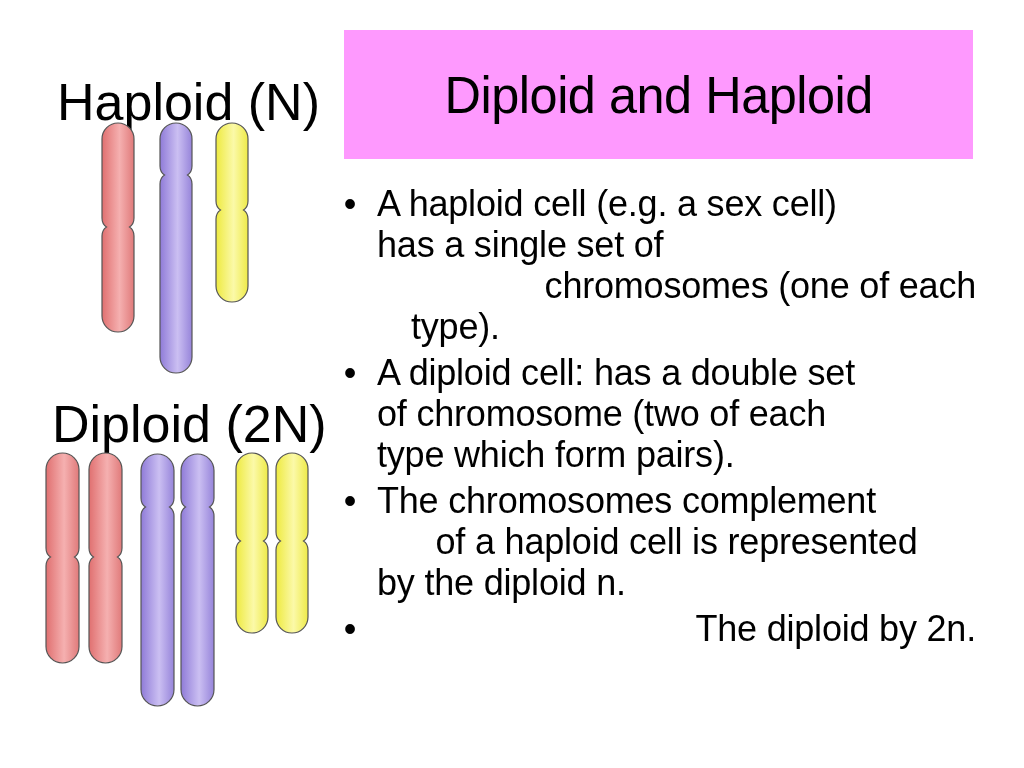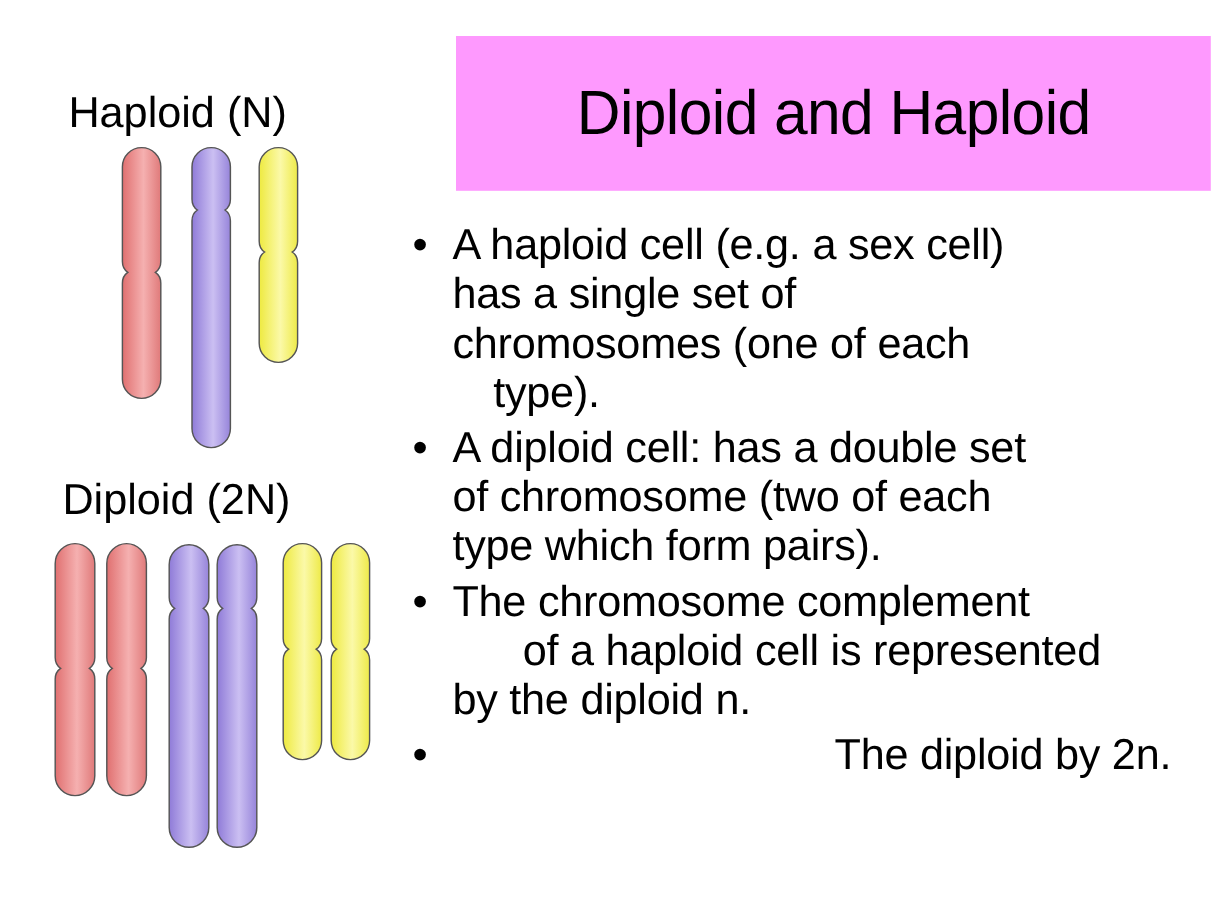--- a/index.html
+++ b/index.html
@@ -2,28 +2,28 @@
 <html><head>
 <meta charset="utf-8">
 <style>
   html, body { margin: 0; padding: 0; }
   body {
     width: 1024px; height: 768px; background: #ffffff; position: relative; overflow: hidden;
     font-family: "Liberation Sans", sans-serif; color: #000;
   }
   .title-box {
     position: absolute; left: 344px; top: 30px; width: 629px; height: 129px;
-    background: #fe99fe; display: flex; align-items: center; justify-content: center; margin-left: 36px;
+    background: #fe99fe; display: flex; align-items: center; justify-content: center;
   }
   .title-box h1 {
     margin: 0; font-weight: normal; font-size: 52px; letter-spacing: -0.5px; line-height: 1;
     transform: scaleX(0.97);
   }
   .label {
-    position: absolute; font-size: 36px; line-height: 1; white-space: nowrap;
+    position: absolute; font-size: 52px; line-height: 1; white-space: nowrap;
   }
   .label.haploid { left: 57px; top: 76px; }
   .label.diploid { left: 52px; top: 398px; }
   .figure { position: absolute; left: 0; top: 0; width: 340px; height: 768px; }
   .bullets {
     position: absolute; left: 336px; top: 183px; width: 640px; margin: 0; padding: 0; list-style: none;
   }
   .bullets li {
     position: relative; padding-left: 41px; font-size: 36px; line-height: 41px;
     margin-bottom: 5px; letter-spacing: -0.2px;
@@ -73,32 +73,32 @@
       <path d="M 236 469 A 16 16 0 0 1 268 469 L 268 532 Q 268 538 263.5 541 Q 268 544 268 550 L 268 617 A 16 16 0 0 1 236 617 L 236 550 Q 236 544 240.5 541 Q 236 538 236 532 Z" fill="url(#g-yellow)" stroke="#555555" stroke-width="1.2"></path>
       <path d="M 276 469 A 16 16 0 0 1 308 469 L 308 532 Q 308 538 303.5 541 Q 308 544 308 550 L 308 617 A 16 16 0 0 1 276 617 L 276 550 Q 276 544 280.5 541 Q 276 538 276 532 Z" fill="url(#g-yellow)" stroke="#555555" stroke-width="1.2"></path>
     </g>
 </svg>
 
 <ul class="bullets" id="bullet-list">
     <li>
       <span class="dot">•</span>
       <span style="display: block; white-space: nowrap;">A haploid cell (e.g. a sex cell)</span>
       <span style="display: block; white-space: nowrap;">has a single set of</span>
-      <span style="display: block; white-space: nowrap;">chromosomes (one of each</span>
+      <span style="display: block; white-space: nowrap; text-align: right;">chromosomes (one of each</span>
       <span style="display: block; white-space: nowrap; margin-left: 34px;">type).</span>
     </li>
     <li>
       <span class="dot">•</span>
       <span style="display: block; white-space: nowrap;">A diploid cell: has a double set</span>
       <span style="display: block; white-space: nowrap;">of chromosome (two of each</span>
       <span style="display: block; white-space: nowrap;">type which form pairs).</span>
     </li>
     <li>
       <span class="dot">•</span>
-      <span style="display: block; white-space: nowrap;">The chromosome complement</span>
+      <span style="display: block; white-space: nowrap;">The chromosomes complement</span>
       <span style="display: block; white-space: nowrap; text-align: center;">of a haploid cell is represented</span>
       <span style="display: block; white-space: nowrap;">by the diploid n.</span>
     </li>
     <li>
       <span class="dot">•</span>
       <span style="display: block; white-space: nowrap; text-align: right;">The diploid by 2n.</span>
     </li>
   </ul>
 
 </body></html>

